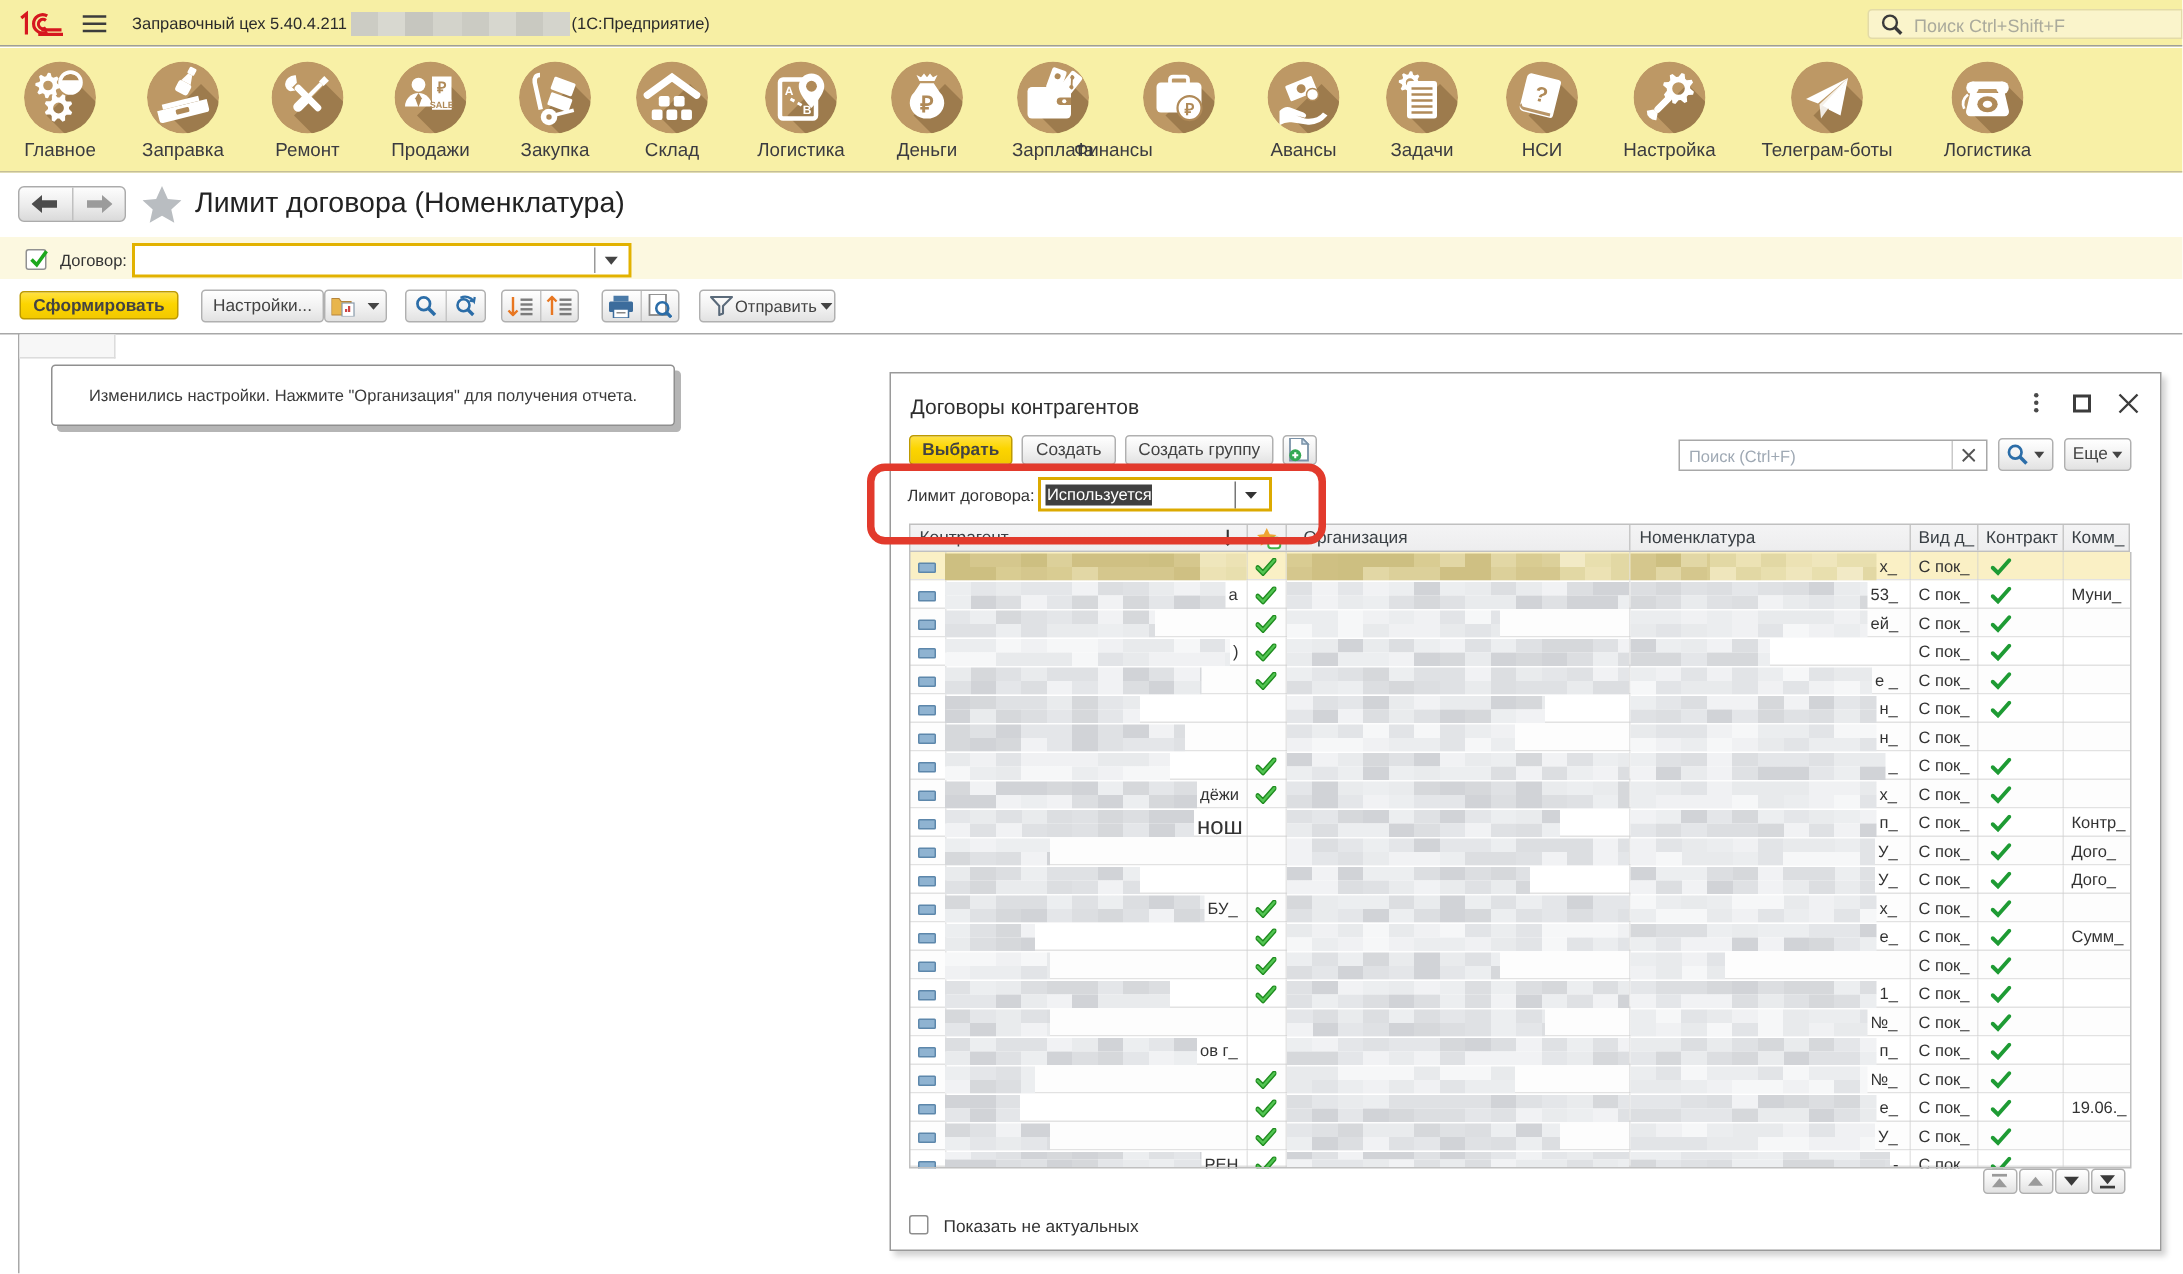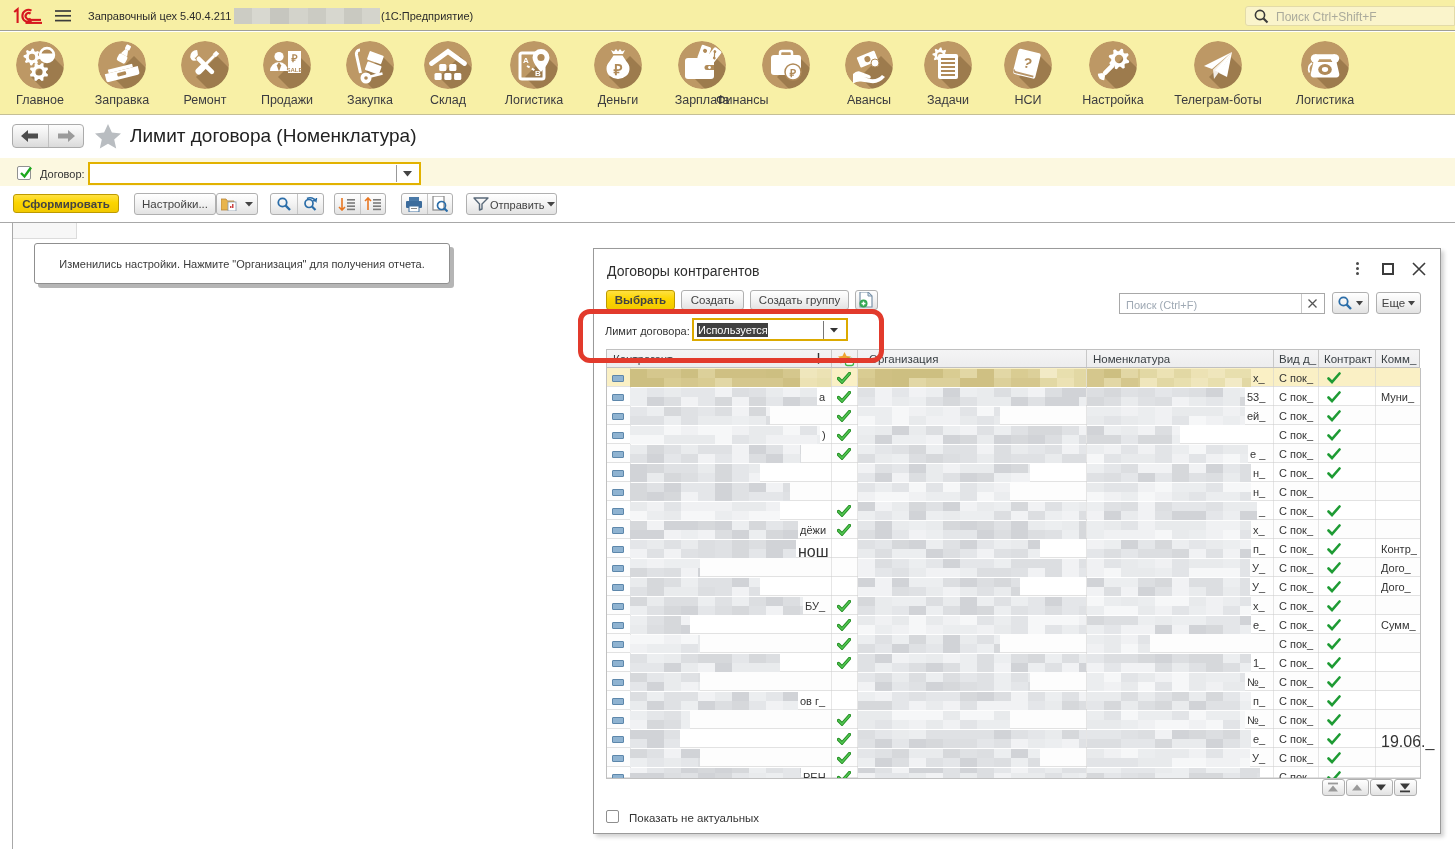--- a/index.html
+++ b/index.html
@@ -978,21 +978,21 @@
 <div class="ab" style="left:1087px;top:738.5px;width:164px;height:9.0px;background:linear-gradient(90deg,#dcdee1 0px 17px,#dcdee1 17px 34px,#e4e6e9 34px 51px,#e4e6e9 51px 68px,#d6d8db 68px 85px,#e9ebed 85px 102px,#e9ebed 102px 119px,#d1d3d7 119px 136px,#dfe1e4 136px 153px,#e9ebed 153px 164px)"></div>
 <svg class="ab" style="left:837px;top:732.5px" width="14" height="12" viewBox="0 0 14 12">
     <path d="M1.5,6.5 L5,10 L12.5,1.5" fill="none" stroke="#1f8b1f" stroke-width="3.4" stroke-linecap="round"></path>
     <path d="M1.5,6.5 L5,10 L12.5,1.5" fill="none" stroke="#52c552" stroke-width="1.6" stroke-linecap="round"></path>
   </svg>
 <div class="ab" style="left:1253px;top:733.0px;font-size:11px;color:#333">е_</div>
 <div class="ab" style="left:1279px;top:733.0px;font-size:11px;color:#333">С пок_</div>
 <svg class="ab" style="left:1327px;top:732.5px" width="14" height="12" viewBox="0 0 14 12">
     <path d="M1.5,6.5 L5,10 L12.5,1.5" fill="none" stroke="#1e9b34" stroke-width="2.6" stroke-linecap="round"></path>
   </svg>
-<div class="ab" style="left:1381px;top:733.0px;font-size:16px;color:#333">19.06._</div>
+<div class="ab" style="left:1381px;top:733.0px;font-size:11px;color:#333">19.06._</div>
 <div class="ab" style="left:606px;top:748.0px;width:814px;height:19.0px;background:#fdfdfd;border-bottom:1px solid #e2e2e2;overflow:hidden"></div>
 <div class="ab" style="left:630px;top:748.0px;width:1px;height:19.0px;background:rgba(205,205,205,0.5)"></div>
 <div class="ab" style="left:831px;top:748.0px;width:1px;height:19.0px;background:rgba(205,205,205,0.5)"></div>
 <div class="ab" style="left:857px;top:748.0px;width:1px;height:19.0px;background:rgba(205,205,205,0.5)"></div>
 <div class="ab" style="left:1086px;top:748.0px;width:1px;height:19.0px;background:rgba(205,205,205,0.5)"></div>
 <div class="ab" style="left:1273px;top:748.0px;width:1px;height:19.0px;background:rgba(205,205,205,0.5)"></div>
 <div class="ab" style="left:1318px;top:748.0px;width:1px;height:19.0px;background:rgba(205,205,205,0.5)"></div>
 <div class="ab" style="left:1375px;top:748.0px;width:1px;height:19.0px;background:rgba(205,205,205,0.5)"></div>
 <div class="ab" style="left:612px;top:754.5px;width:12px;height:7px;background:#8fb3d1;border:1px solid #5d87ab;border-radius:1px"></div>
 <div class="ab" style="left:630px;top:748.5px;width:70px;height:9.0px;background:linear-gradient(90deg,#d6d8db 0px 17px,#dfe1e4 17px 34px,#f1f2f4 34px 51px,#d1d3d7 51px 68px,#d1d3d7 68px 70px)"></div>

